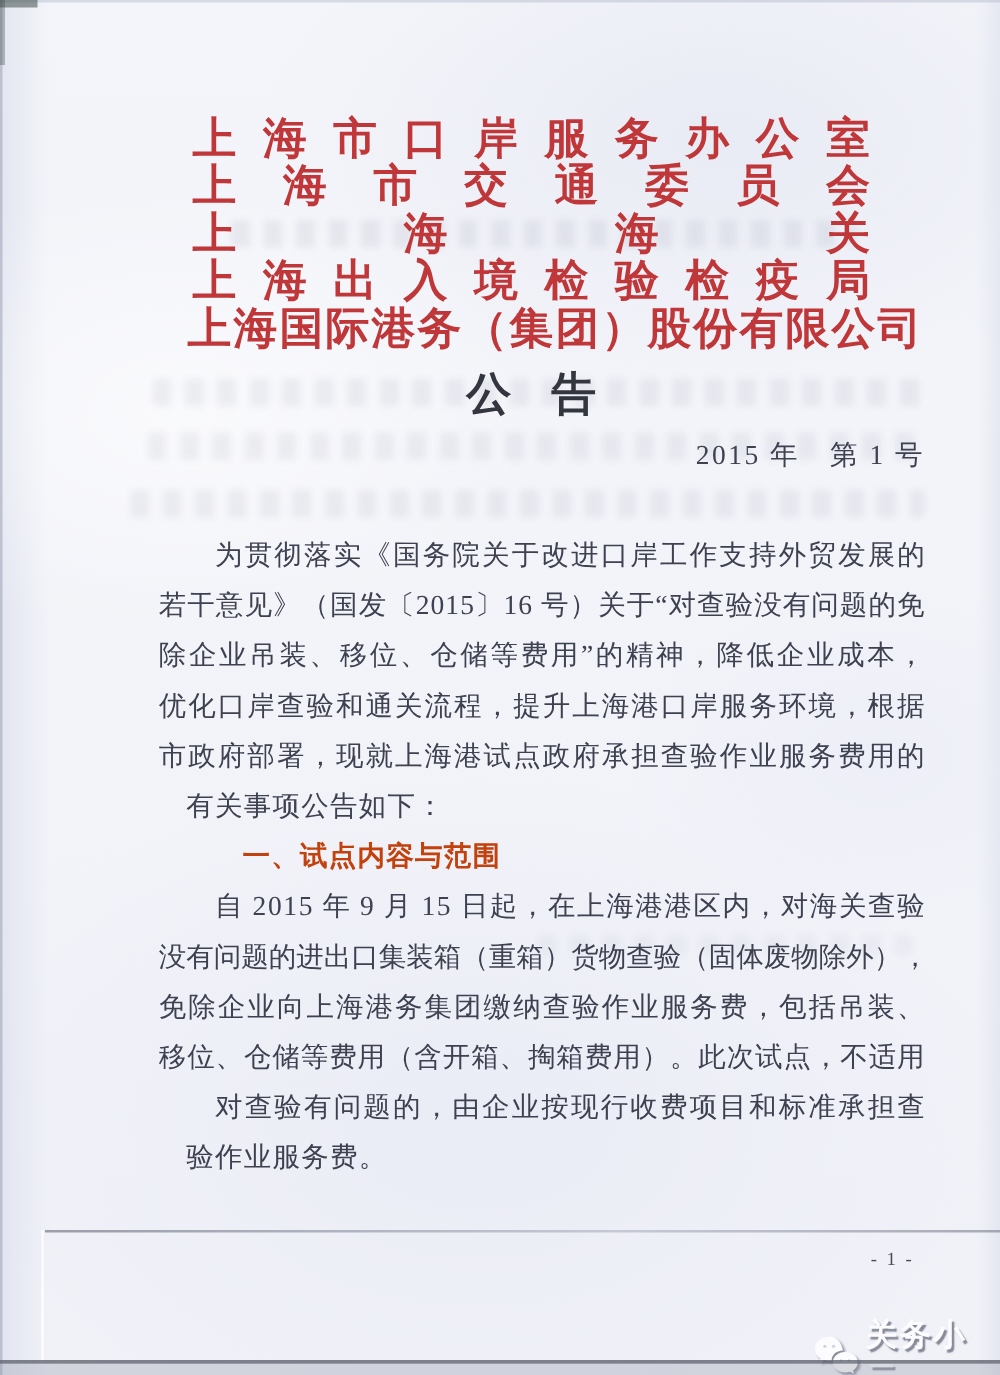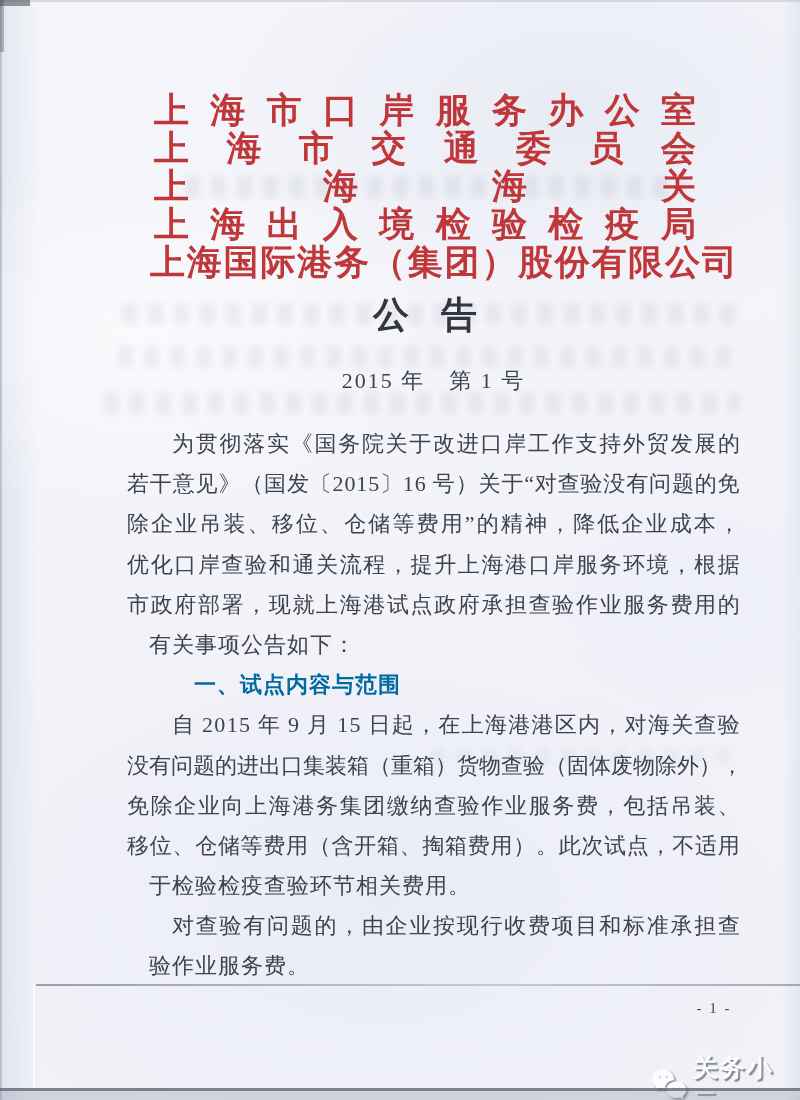--- a/index.html
+++ b/index.html
@@ -40,30 +40,30 @@
   .b5{left:430px;top:748px;width:300px;height:16px;opacity:.09;}
   
   .issuers{position:absolute;left:154px;top:92px;width:542px;color:#c0373a;font-weight:bold;}
   .red-line{display:flex;justify-content:space-between;height:38px;line-height:38px;font-size:35px;}
   .red-line span{white-space:pre;}
   .red-line.wide{width:587px;margin-left:-4px;}
   
   .doc-title{position:absolute;left:373px;top:293px;width:104px;height:44px;line-height:44px;
     display:flex;justify-content:space-between;font-size:36px;font-weight:bold;color:#33353f;}
   .doc-title span{white-space:pre;}
-  .issue-no{position:absolute;left:127px;top:367px;width:613px;height:28px;line-height:28px;
-    text-align:center;font-size:22px;letter-spacing:2px;color:#3e4150;}
+  .issue-no{position:absolute;left:127px;top:350px;width:613px;height:28px;line-height:28px;
+    text-align:right;font-size:22px;letter-spacing:2px;color:#3e4150;}
   
   .body-block{position:absolute;left:127px;top:424px;width:613px;color:#3e4150;}
   .bline{height:40.2px;line-height:40.2px;font-size:22px;}
   .cj{display:flex;justify-content:space-between;}
   .cj span{white-space:pre;}
   .indent{padding-left:45px;}
   .plain{letter-spacing:1px;margin-left:22px;}
-  .hd{font-family:"Liberation Sans","DejaVu Sans",sans-serif;font-weight:bold;color:#0369a1;}
+  .hd{font-family:"Liberation Sans","DejaVu Sans",sans-serif;font-weight:bold;color:#c2410c;}
   
   .pageno{position:absolute;left:684px;top:1000px;width:60px;text-align:center;
     font-size:15px;letter-spacing:2px;color:#474a57;}
   .watermark{position:absolute;left:650px;top:1051px;display:flex;align-items:center;gap:5px;}
   .wm-text{font-family:"Liberation Sans","DejaVu Sans",sans-serif;font-size:25px;font-weight:bold;
     letter-spacing:2px;color:#fcfcfe;text-shadow:2px 2px 1px rgba(112,117,132,.85);}
   .wm-icon{filter:drop-shadow(2px 2px 1px rgba(112,117,132,.8));}
 </style>
 </head>
 <body>
@@ -408,21 +408,20 @@
         <span>。</span>
         <span>此</span>
         <span>次</span>
         <span>试</span>
         <span>点</span>
         <span>，</span>
         <span>不</span>
         <span>适</span>
         <span>用</span>
       </div>
-    <div class="bline plain">于检验检疫查验环节相关费用。</div>
     <div class="bline cj indent">
         <span>对</span>
         <span>查</span>
         <span>验</span>
         <span>有</span>
         <span>问</span>
         <span>题</span>
         <span>的</span>
         <span>，</span>
         <span>由</span>

